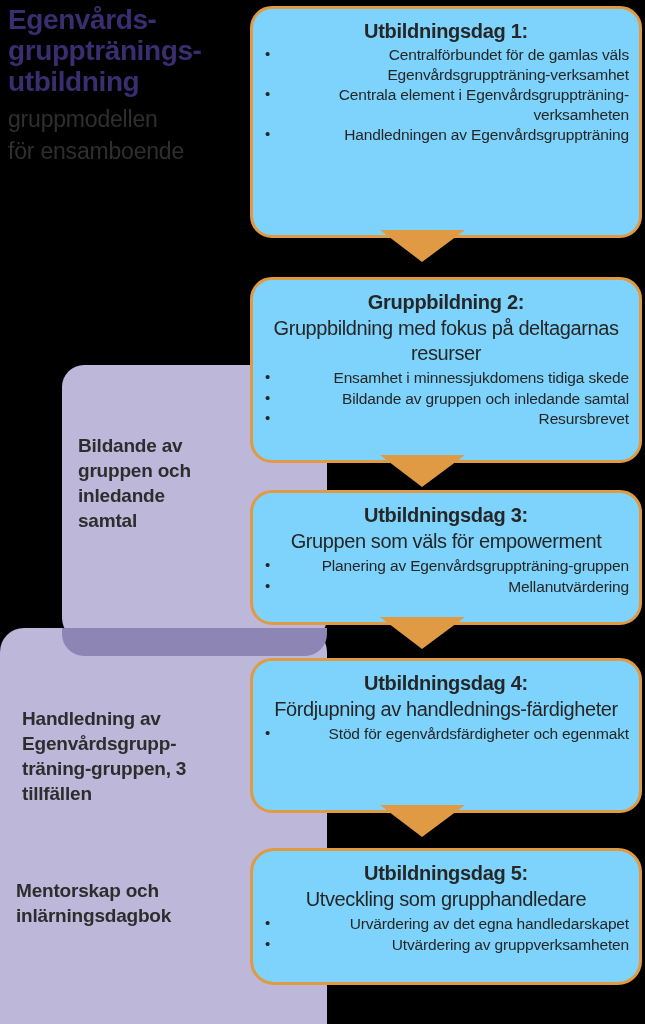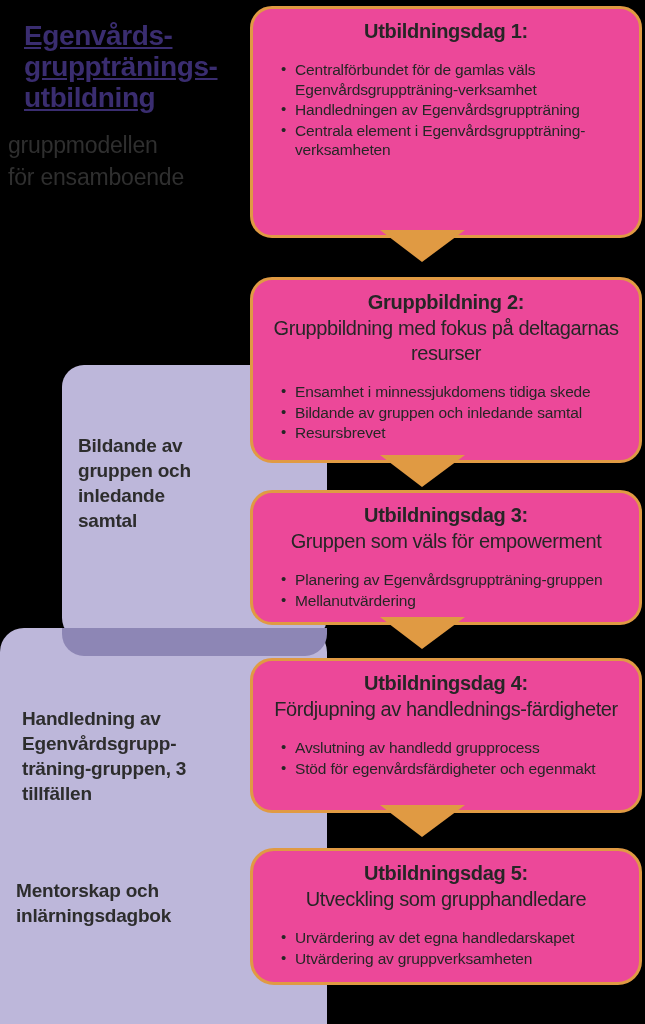--- a/index.html
+++ b/index.html
@@ -7,21 +7,21 @@
     width:645px;height:1024px;overflow:hidden;position:relative;
     font-family:"Liberation Sans","DejaVu Sans",sans-serif;
     background:#000;
   }
   #stage{position:absolute;left:0;top:0;width:645px;height:1024px;}
 
   
   .title-block{position:absolute;left:8px;top:4px;width:236px;}
   .title-main{
     font-weight:bold;font-size:28px;line-height:31px;
-    color:#3a2d70;letter-spacing:-0.4px;margin:16px;text-decoration:underline;
+    color:#3a2d70;letter-spacing:-0.4px;margin:0;
   }
   .title-sub{
     font-size:23px;line-height:32px;color:#2f2f2f;margin:6px 0 0 0;
     letter-spacing:-0.2px;
   }
 
   
   .purple-panel{
     position:absolute;background:#bdb7da;
   }
@@ -41,33 +41,33 @@
     position:absolute;font-weight:bold;color:#2d2d2d;
     font-size:19px;line-height:25px;letter-spacing:-0.2px;
   }
   .ptext-1{left:78px;top:433px;width:140px;}
   .ptext-2{left:22px;top:706px;width:215px;}
   .ptext-3{left:16px;top:853px;width:215px;margin-top:25px;}
 
   
   .flow-box{
     position:absolute;left:250px;width:392px;
-    background:#ec4899;border:3px solid #e09a43;
+    background:#7dd3fc;border:3px solid #e09a43;
     border-radius:22px;box-sizing:border-box;
     padding:8px 10px 8px 10px;
   }
   .box-title{
     text-align:center;font-weight:bold;font-size:20px;line-height:25px;
     color:#262626;margin:2px 0 1px 0;letter-spacing:-0.3px;
   }
   .box-sub{
     text-align:center;font-size:20px;line-height:25px;
     color:#262626;margin:0 0 2px 0;letter-spacing:-0.4px;
   }
-  .box-list{margin:16px;padding:0;list-style:none;}
+  .box-list{margin:0;padding:0;list-style:none;text-align:right;}
   .box-list li{
     position:relative;padding-left:16px;
     font-size:15.5px;line-height:19.5px;color:#262626;
     letter-spacing:-0.15px;margin:0 0 1px 0;
   }
   .box-list li:before{
     content:"\2022";position:absolute;left:2px;top:-1px;
     font-size:15px;color:#262626;
   }
 
@@ -103,22 +103,22 @@
   <div class="purple-overlap"></div>
 
   <div class="purple-text ptext-1">Bildande av gruppen och inledande samtal</div>
   <div class="purple-text ptext-2">Handledning av Egenvårdsgrupp-träning-gruppen, 3 tillfällen</div>
   <div class="purple-text ptext-3">Mentorskap och inlärningsdagbok</div>
 
   <div class="flow-box box-1">
     <div class="box-title">Utbildningsdag 1:</div>
     <ul class="box-list">
         <li>Centralförbundet för de gamlas väls Egenvårdsgruppträning-verksamhet</li>
+        <li>Centrala element i Egenvårdsgruppträning-verksamheten</li>
         <li>Handledningen av Egenvårdsgruppträning</li>
-        <li>Centrala element i Egenvårdsgruppträning-verksamheten</li>
       </ul>
   </div>
 
   <div class="arrow arrow-1">
     <svg viewBox="0 0 645 34" preserveAspectRatio="none">
       <polygon points="380,0 465,0 422,32" fill="#e09a43"></polygon>
     </svg>
   </div>
 
   <div class="flow-box box-2">
@@ -149,21 +149,20 @@
   <div class="arrow arrow-3">
     <svg viewBox="0 0 645 34" preserveAspectRatio="none">
       <polygon points="380,0 465,0 422,32" fill="#e09a43"></polygon>
     </svg>
   </div>
 
   <div class="flow-box box-4">
     <div class="box-title">Utbildningsdag 4:</div>
     <div class="box-sub">Fördjupning av handlednings-färdigheter</div>
     <ul class="box-list">
-        <li>Avslutning av handledd grupprocess</li>
         <li>Stöd för egenvårdsfärdigheter och egenmakt</li>
       </ul>
   </div>
 
   <div class="arrow arrow-4">
     <svg viewBox="0 0 645 34" preserveAspectRatio="none">
       <polygon points="380,0 465,0 422,32" fill="#e09a43"></polygon>
     </svg>
   </div>
 

